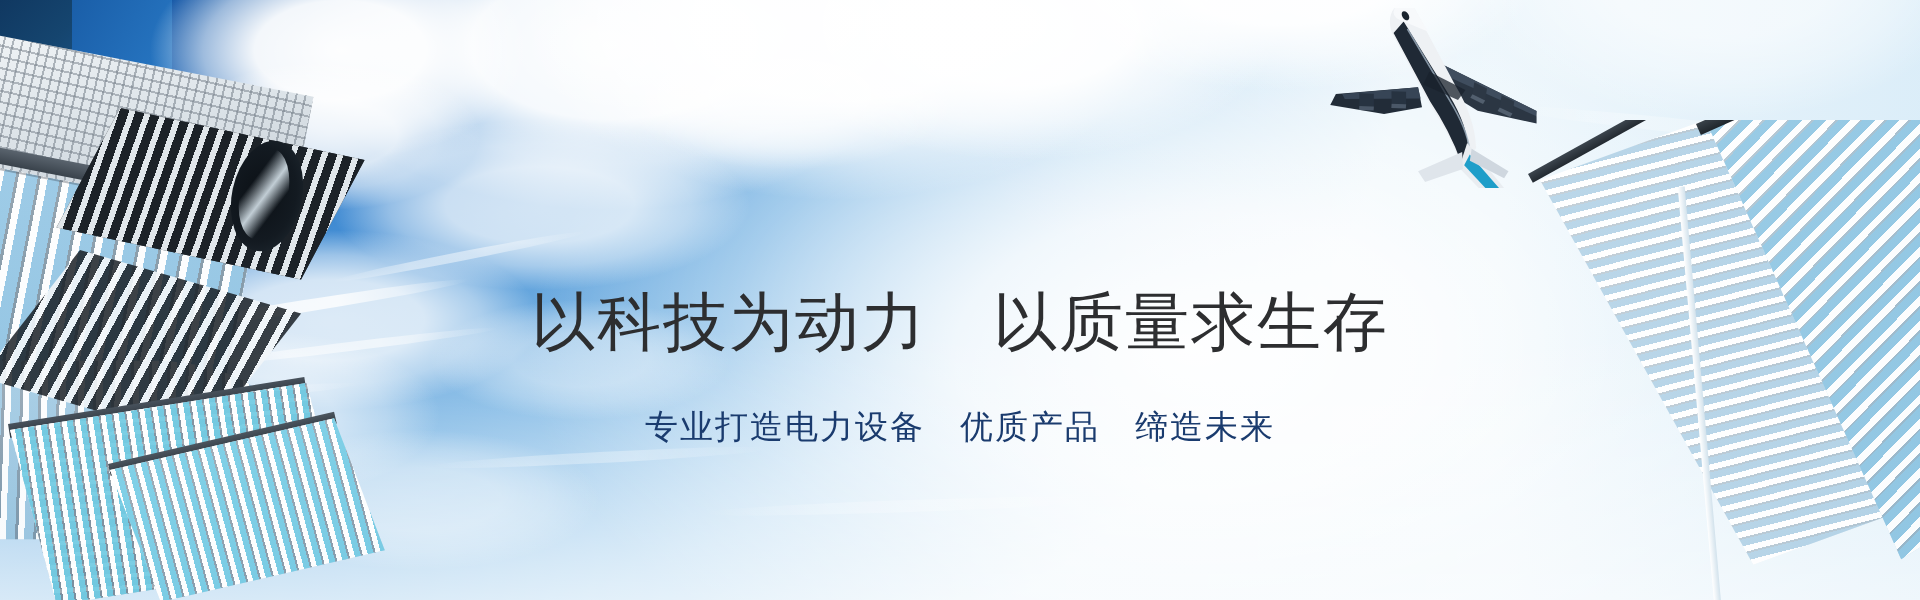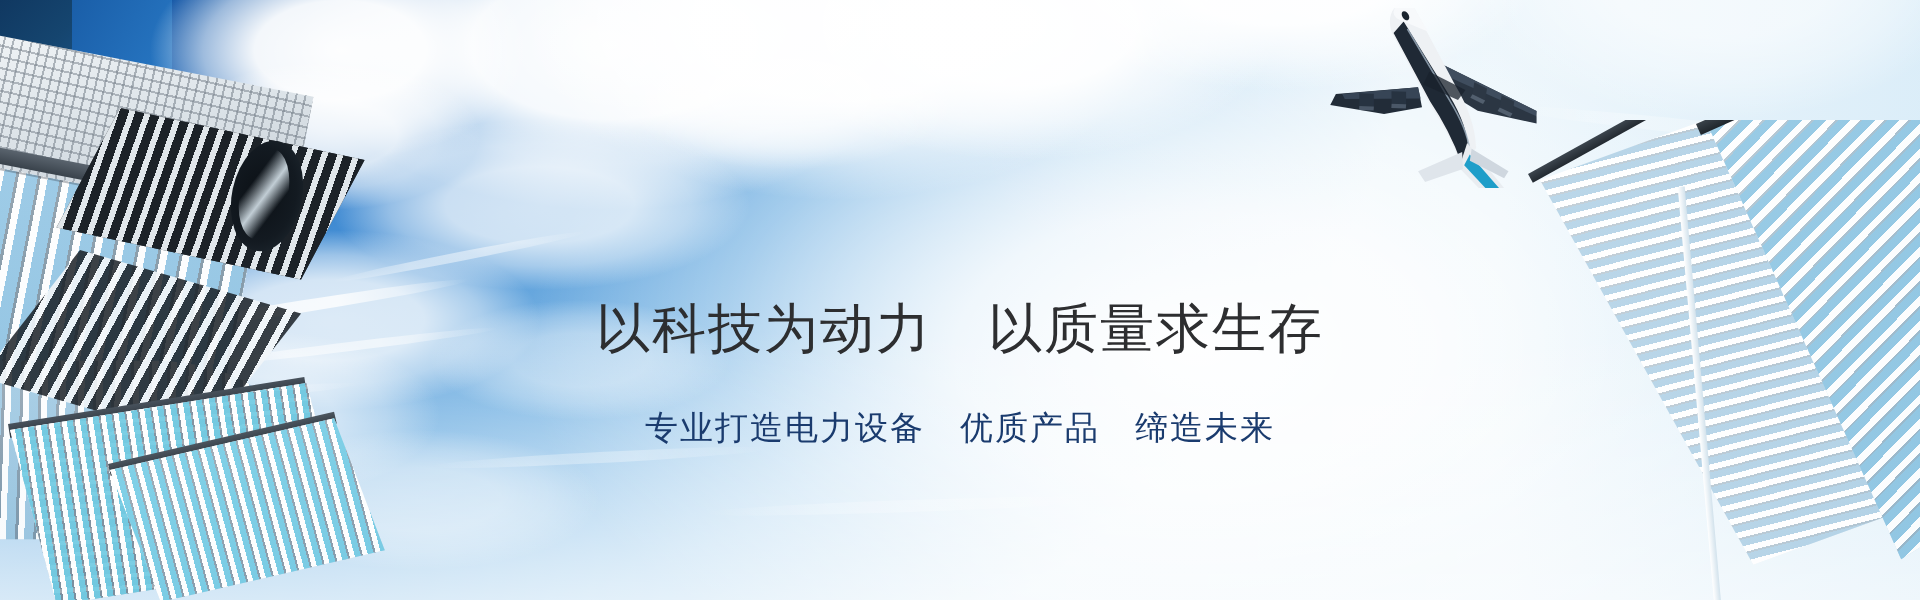--- a/index.html
+++ b/index.html
@@ -230,23 +230,23 @@
     transform:rotate(0deg);
   }
 
   
   .copy{
     position:absolute; left:0; right:0; top:288px;
     text-align:center;
     z-index:40;
   }
   .headline{
-    margin:12px;
+    margin:0;
     font-family:"DejaVu Sans","Liberation Sans",sans-serif;
-    font-size:54px;
+    font-size:64px;
     line-height:1.08;
     font-weight:400;
     color:#2d2e30;
     letter-spacing:2px;
     white-space:pre;
   }
   .subline{
     margin:52px 0 16px 0;
     font-family:"DejaVu Sans","Liberation Sans",sans-serif;
     font-size:33px;

